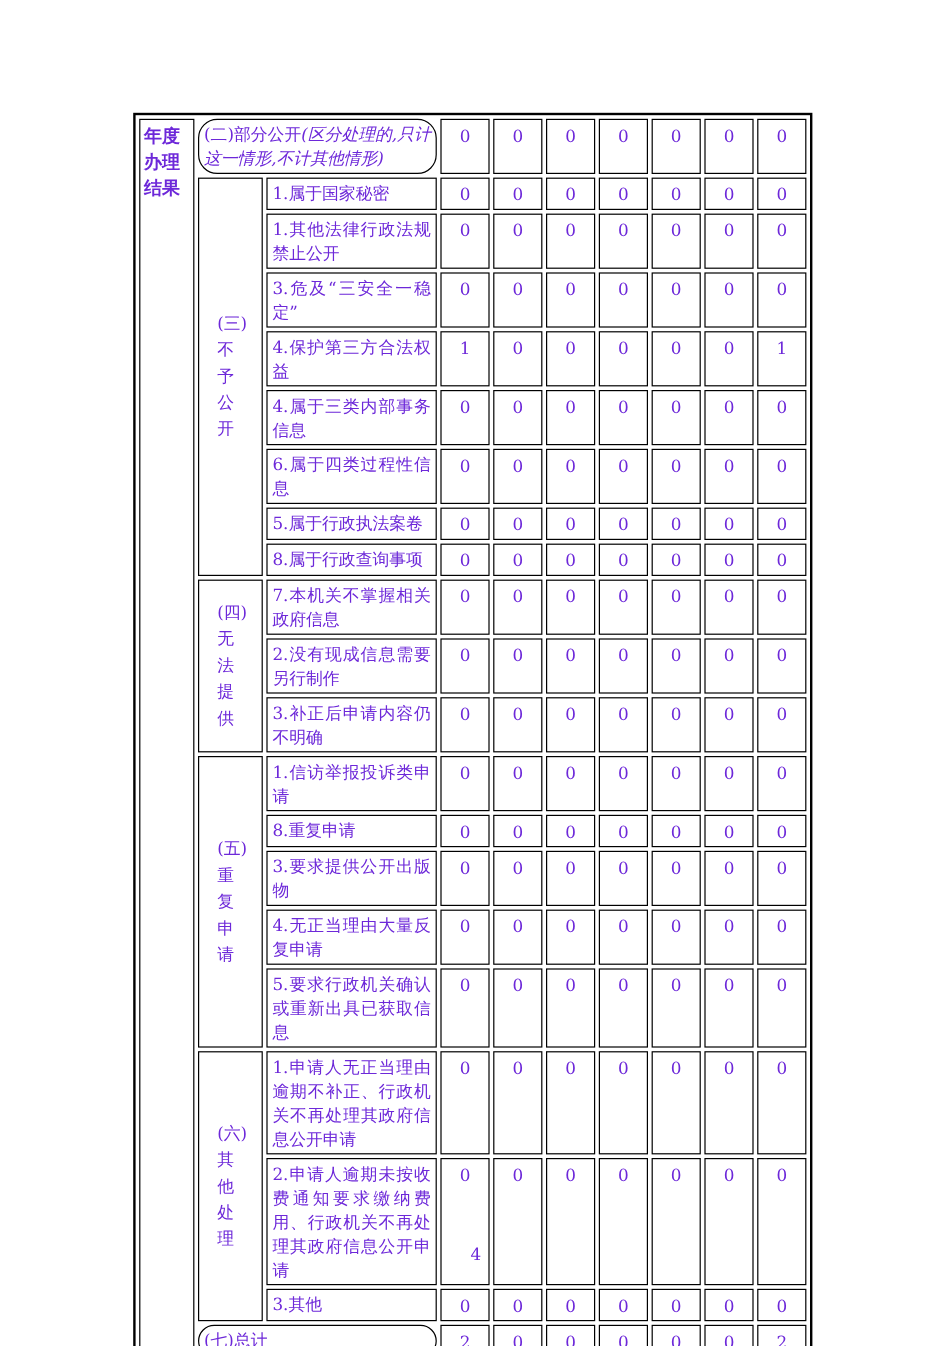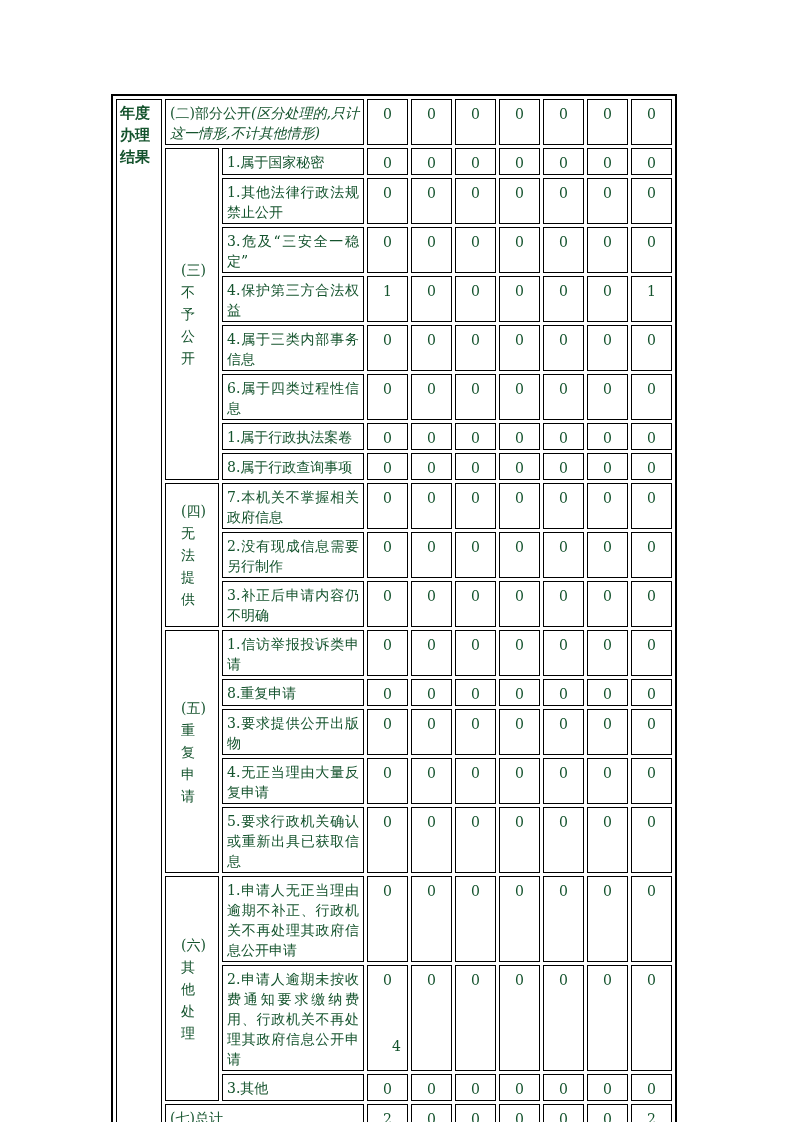--- a/index.html
+++ b/index.html
@@ -3,21 +3,21 @@
 <meta charset="utf-8">
 <style>
   html, body { margin: 0; padding: 0; background: #ffffff; }
   .page {
     position: relative;
     width: 793px;
     height: 1122px;
     background: #ffffff;
     overflow: hidden;
     font-family: "DejaVu Serif", "Liberation Serif", serif;
-    color: #14532d;
+    color: #6d28d9;
   }
   table.report-table {
     position: absolute;
     left: 111px;
     top: 94px;
     border-collapse: separate;
     border-spacing: 3px;
     border: 2px solid #000000;
     table-layout: fixed;
     width: 566px;
@@ -41,21 +41,21 @@
     vertical-align: top;
     padding: 2px 2px 1px 3px;
   }
   td.section-label {
     vertical-align: middle;
     text-align: left;
     padding: 2px 15px;
     line-height: 22px;
   }
   td.label-cell.sub { text-align: justify; margin-top: 19px; }
-  td.label-cell.span-wide { text-align: justify; }
+  td.label-cell.span-wide { text-align: justify; border-radius: 16px; }
   td.label-cell .note { font-style: italic; }
   td.value-cell {
     text-align: center;
     vertical-align: top;
     padding: 4px 2px 1px 2px;
   }
   .page-number {
     position: absolute;
     top: 1038px;
     left: 0;
@@ -152,21 +152,21 @@
           <td class="label-cell sub"><span>6.属于四类过程性信息</span></td>
           <td class="value-cell">0</td>
           <td class="value-cell">0</td>
           <td class="value-cell">0</td>
           <td class="value-cell">0</td>
           <td class="value-cell">0</td>
           <td class="value-cell">0</td>
           <td class="value-cell">0</td>
         </tr>
         <tr>
-          <td class="label-cell sub"><span>1.属于行政执法案卷</span></td>
+          <td class="label-cell sub"><span>5.属于行政执法案卷</span></td>
           <td class="value-cell">0</td>
           <td class="value-cell">0</td>
           <td class="value-cell">0</td>
           <td class="value-cell">0</td>
           <td class="value-cell">0</td>
           <td class="value-cell">0</td>
           <td class="value-cell">0</td>
         </tr>
         <tr>
           <td class="label-cell sub"><span>8.属于行政查询事项</span></td>

